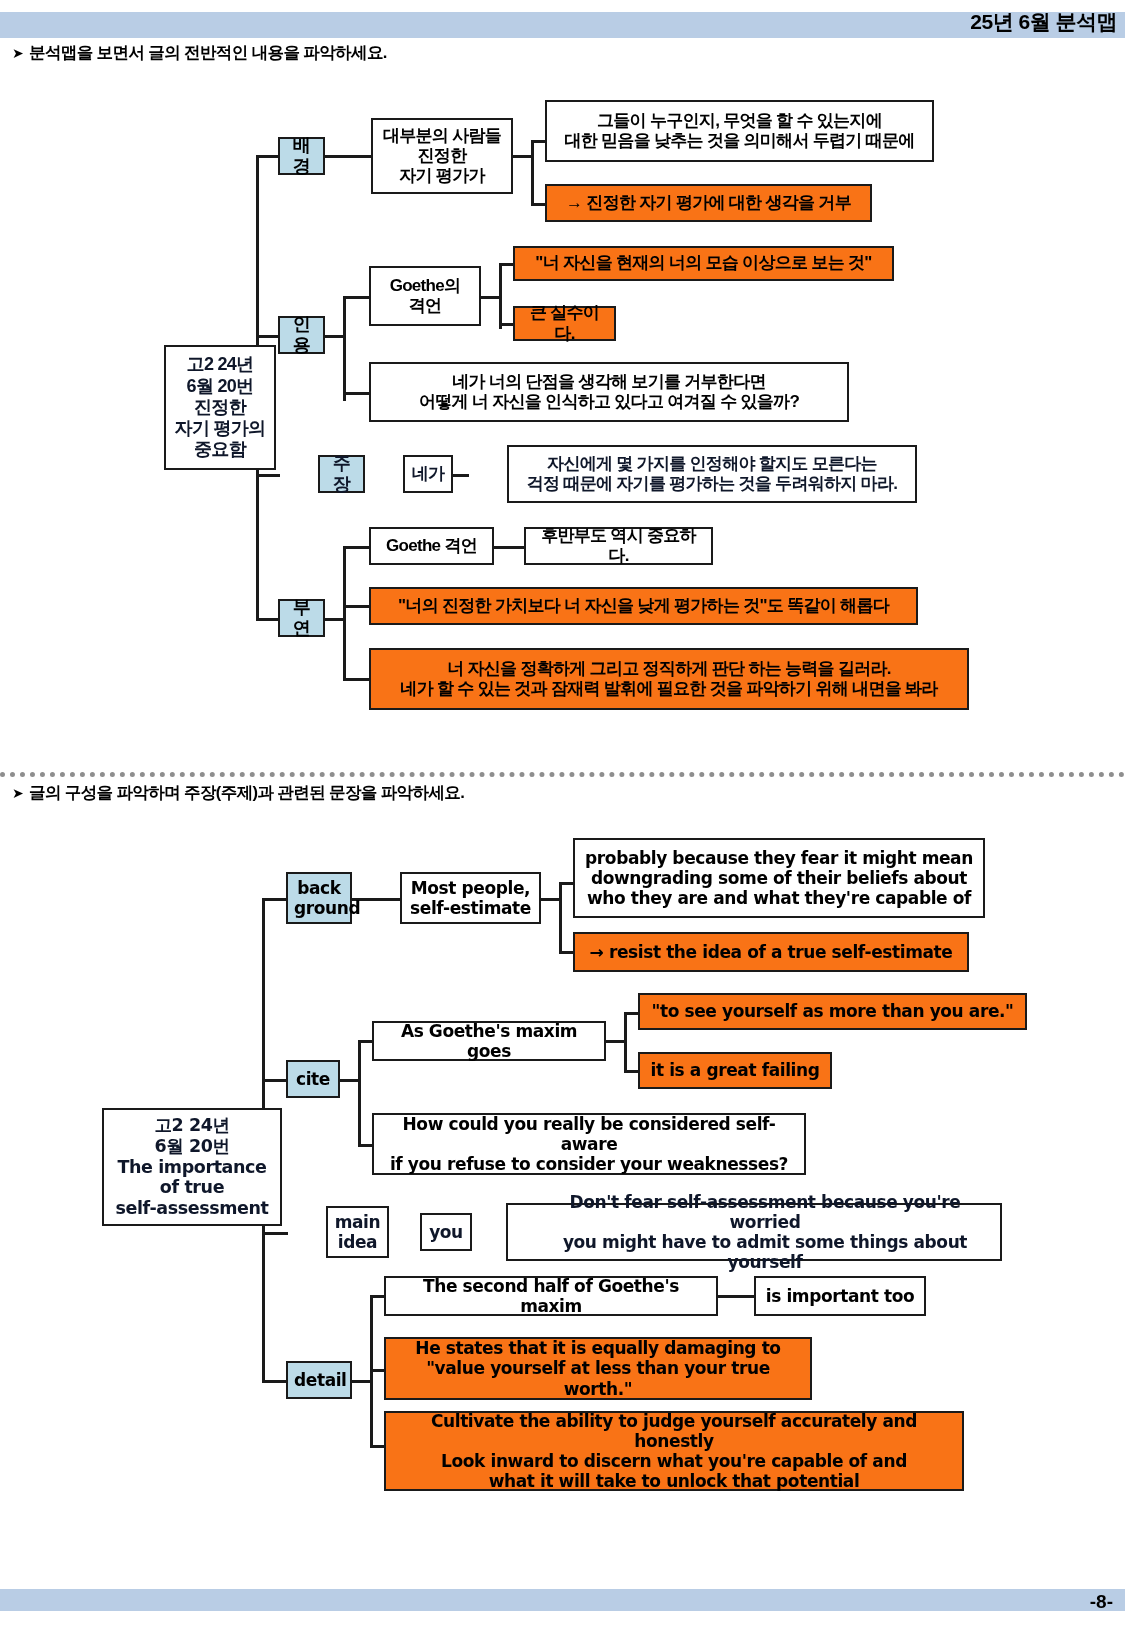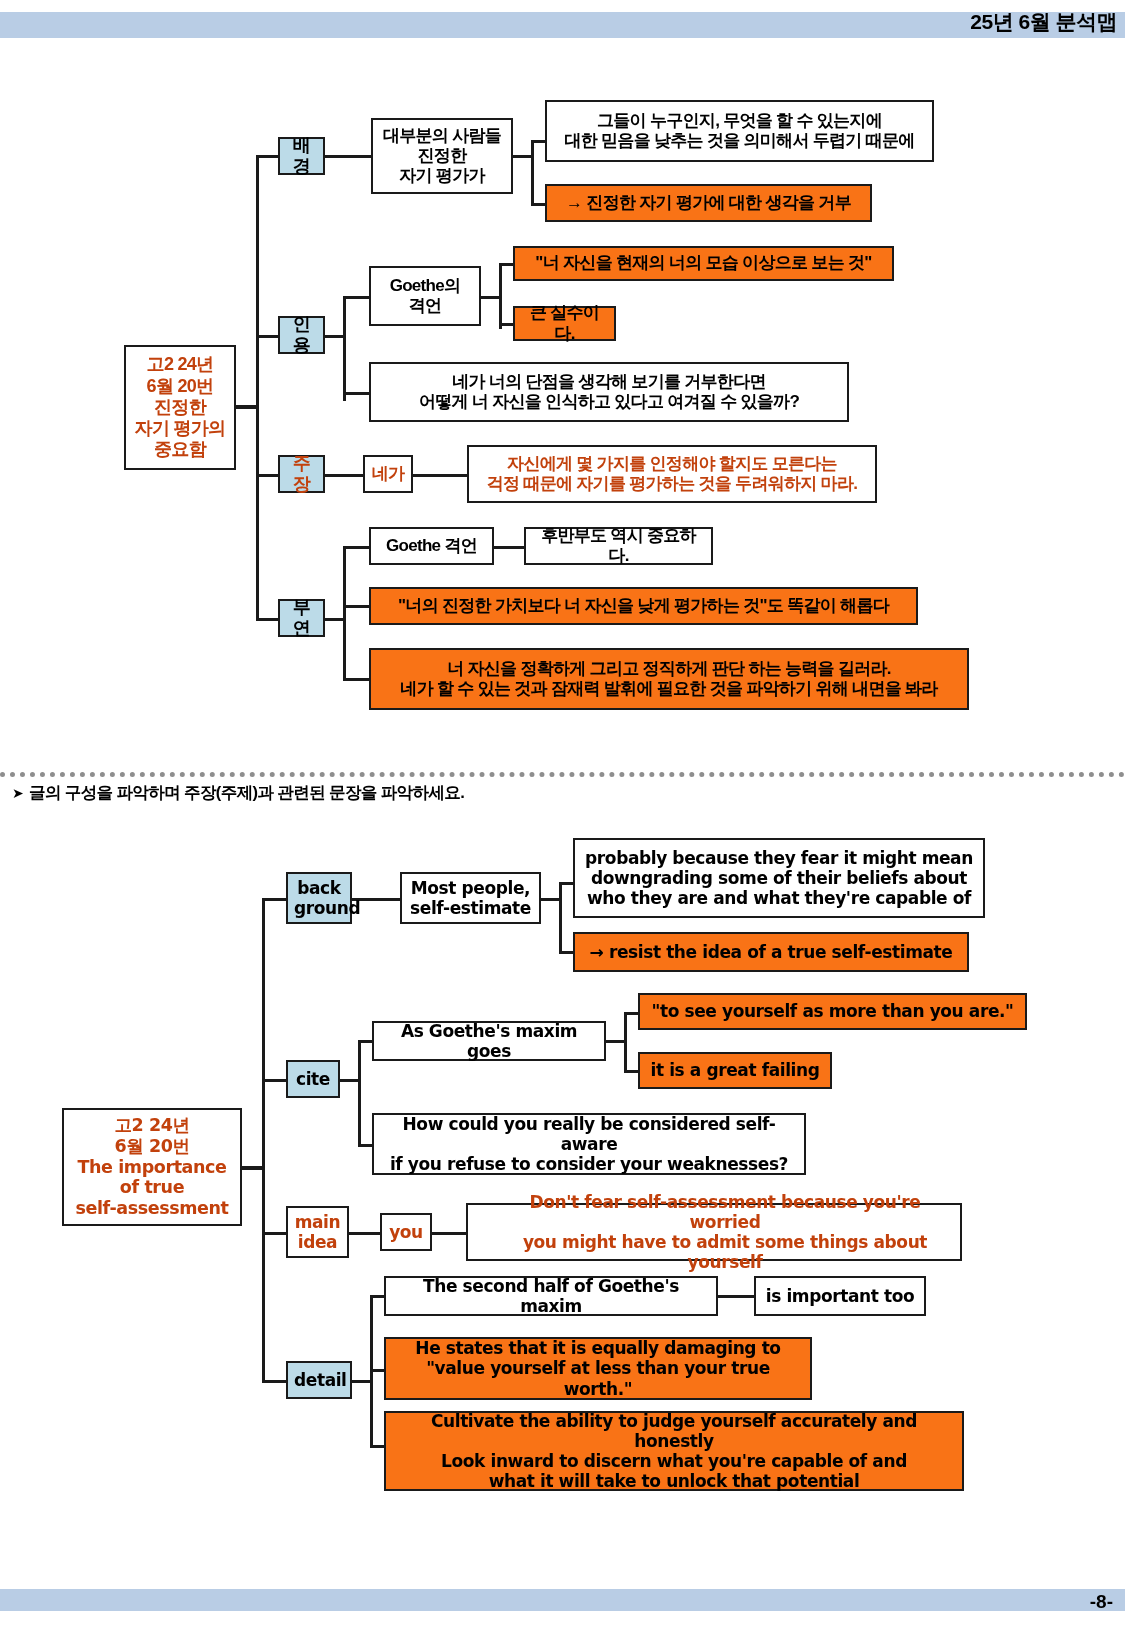--- a/index.html
+++ b/index.html
@@ -88,21 +88,21 @@
     text-align: center;
     line-height: 1.18;
     color: #000;
     padding: 2px 6px;
     z-index: 3;
   }
   .node .txt { display: block; width: 100%; }
 
   .node.blue   { background: #bcdbe8; }
   .node.peach  { background: #f97316; }
-  .node.red    { color: #c2410c; }
+  .node.red    { color: #0f172a; margin-left: 40px; }
 
   
   .ko .node {
     font-weight: bold;
     letter-spacing: -0.7px;
   }
   .ko .node.label { font-size: 18px; }
   .ko .node.body  { font-size: 17px; }
 
   
@@ -129,20 +129,23 @@
   .map { position: absolute; left: 0; top: 0; width: 1125px; }
 </style>
 </head>
 <body>
 
 <div class="page">
 
   <div class="header-band"></div>
   <div class="header-title">25년 6월 분석맵</div>
 
+  <div class="prompt" style="top:42px">
+    <span class="arrow">➤</span><span>분석맵을 보면서 글의 전반적인 내용을 파악하세요.</span>
+  </div>
 
   <div class="map ko">
 
     <div class="node root red" style="left:124px; top:345px; width:112px; height:125px;">
       <span class="txt">고2 24년<br>6월 20번<br>진정한<br>자기 평가의<br>중요함</span>
     </div>
 
     <div class="ln h thick" style="left:236px; top:405px; width:22px;"></div>
     <div class="ln v" style="left:256px; top:155px; height:465px;"></div>
 

